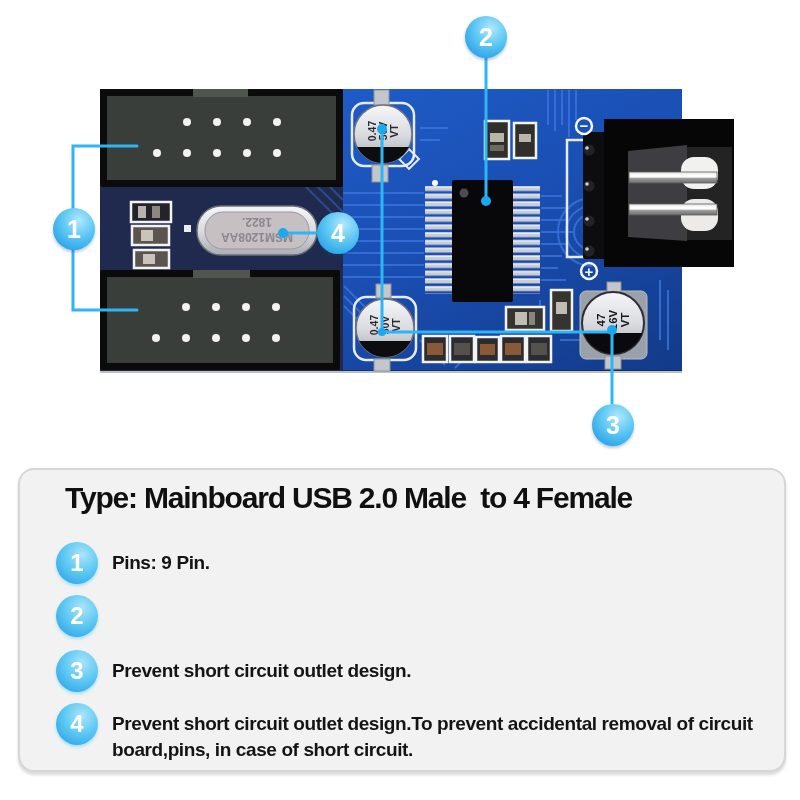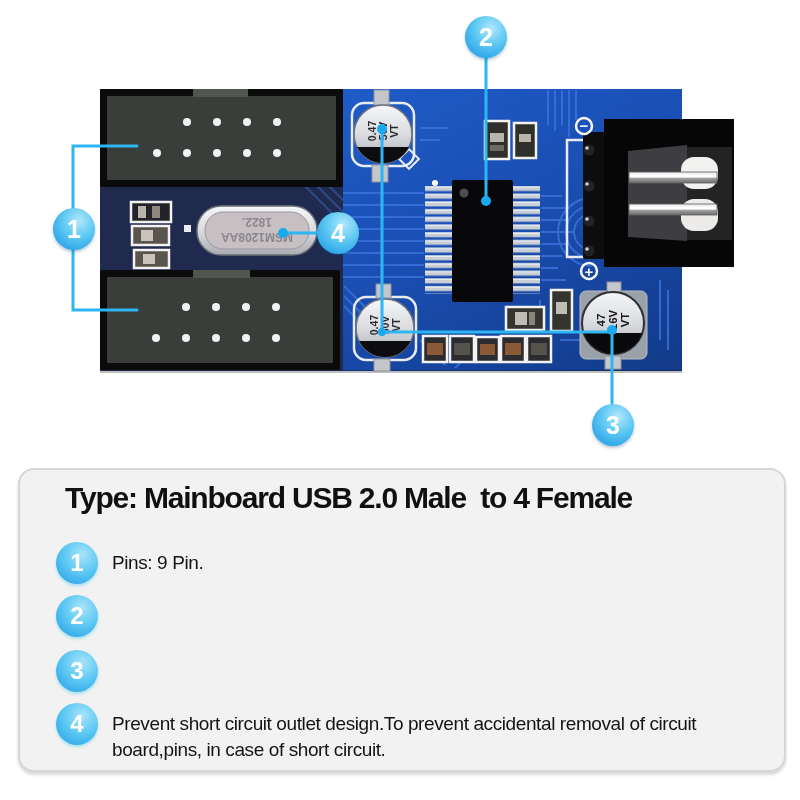--- a/index.html
+++ b/index.html
@@ -33,21 +33,21 @@
   .item-4{top:233px;}
   .badge{
     width:42px;height:42px;border-radius:50%;flex:0 0 42px;
     background:radial-gradient(circle at 62% 30%, #a9e4fb 0%, #5fc9f3 45%, #1e9ae6 100%);
     box-shadow:0 2px 3px rgba(20,199,236,0.35);
     display:flex;align-items:center;justify-content:center;
     color:#ffffff;font-size:24px;font-weight:bold;
   }
   .itext{
     margin:0 0 0 14px;padding-top:8px;max-width:676px;
-    font-size:19px;font-weight:normal;color:#141414;
+    font-size:19px;font-weight:bold;color:#141414;
     letter-spacing:-0.4px;line-height:26px;
   }
 </style>
 </head>
 <body>
 
 <div class="stage">
 
   <svg width="800" height="465" viewBox="0 0 800 465">
     <defs>
@@ -310,20 +310,21 @@
     </div>
     <div class="item item-2">
       <span class="badge">
           <span>2</span>
         </span>
     </div>
     <div class="item item-3">
       <span class="badge">
           <span>3</span>
         </span>
+      <p class="itext">Prevent short circuit outlet design.</p>
     </div>
     <div class="item item-4">
       <span class="badge">
           <span>4</span>
         </span>
       <p class="itext">Prevent short circuit outlet design.To prevent accidental removal of circuit board,pins, in case of short circuit.</p>
     </div>
   </section>
 </div>
 

